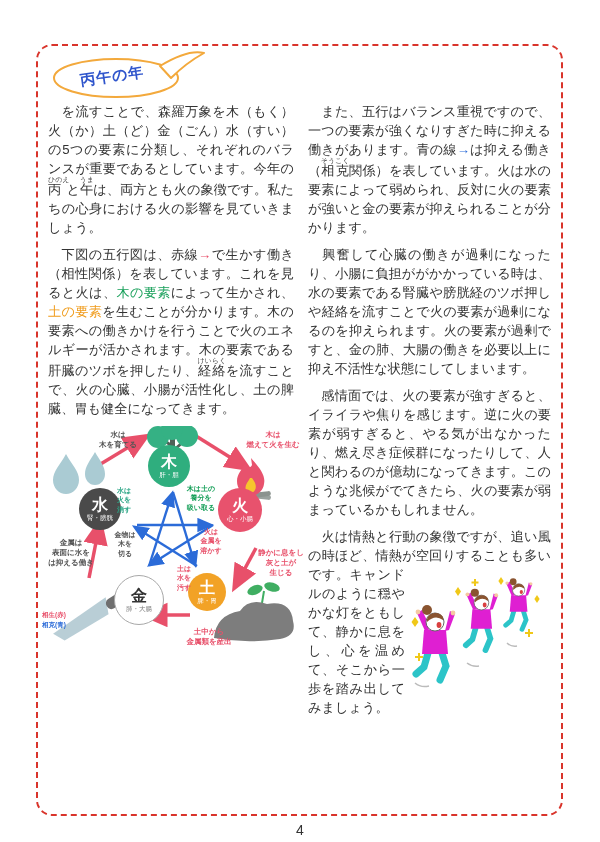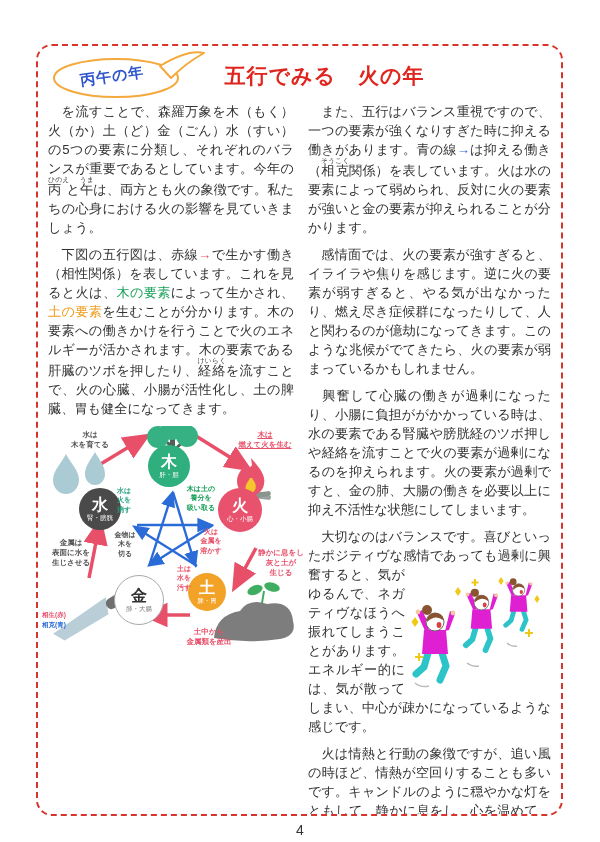--- a/index.html
+++ b/index.html
@@ -30,22 +30,22 @@
   .elem-wood {left:106px;top:19px;width:42px;height:42px;}
   .elem-fire {left:176px;top:62px;width:44px;height:44px;}
   .elem-water{left:37px;top:62px;width:42px;height:42px;}
   .elem-metal{left:72px;top:149px;width:50px;height:50px;border:1.5px solid #a8a8a8;
               box-sizing:border-box;color:#333;}
   .elem-metal .org{color:#777;}
   .elem-earth{left:146px;top:147px;width:38px;height:38px;}
   .dlabel{position:absolute;font-size:7.5px;line-height:1.35;white-space:pre-line;
           text-align:center;font-weight:bold;}
   .dlabel.small{font-size:7px;}
-  .l-water-wood {left:16px; top:4px;  width:64px;}
-  .l-wood-fire  {left:188px;top:4px;  width:70px;text-decoration:underline;}
+  .l-water-wood {left:44px; top:4px;  width:64px;}
+  .l-wood-fire  {left:196px;top:4px;  width:70px;}
   .l-fire-earth {left:212px;top:122px;width:54px;}
   .l-earth-metal{left:130px;top:201px;width:74px;}
   .l-metal-water{left:0px;  top:112px;width:58px;}
   .l-water-fire {left:66px; top:60px; width:32px;}
   .l-wood-earth {left:136px;top:58px; width:46px;}
   .l-fire-metal {left:150px;top:101px;width:38px;}
   .l-metal-wood {left:64px; top:104px;width:38px;}
   .l-earth-water{left:126px;top:138px;width:32px;}
   .legend{position:absolute;left:0;top:184px;font-size:6.5px;line-height:1.6;
           font-weight:bold;text-align:left;}
@@ -63,21 +63,20 @@
 <div class="frame">
 
   <div class="header">
     <div class="bubble">
       <svg width="165" height="50" viewBox="0 0 165 50">
         <ellipse cx="68" cy="28" rx="62" ry="19" fill="#fff" stroke="#f3a93c" stroke-width="2"></ellipse>
         <path d="M112,16 Q140,-1 156,3 Q138,13 123,28 Z" fill="#fff" stroke="#f3a93c" stroke-width="2" stroke-linejoin="round"></path>
       </svg>
       <div class="bubble-text">丙午の年</div>
     </div>
-    <div class="title">五行でみる　火の年</div>
   </div>
 
   <div class="columns">
 
     <div class="col">
       <div>
           <p class="para"><span>　を流すことで、森羅万象を木（もく）火（か）土（ど）金（ごん）水（すい）の5つの要素に分類し、それぞれのバランスが重要であるとしています。今年の</span><ruby>丙<rt>ひのえ</rt></ruby><span>と</span><ruby>午<rt>うま</rt></ruby><span>は、両方とも火の象徴です。私たちの心身における火の影響を見ていきましょう。</span></p>
           <p class="para"><span>　下図の五行図は、赤線</span><span style="color: rgb(232, 80, 106);">→</span><span>で生かす働き（相性関係）を表しています。これを見ると火は、</span><span style="color: rgb(24, 160, 90);">木の要素</span><span>によって生かされ、</span><span style="color: rgb(240, 155, 26);">土の要素</span><span>を生むことが分かります。木の要素への働きかけを行うことで火のエネルギーが活かされます。木の要素である肝臓のツボを押したり、</span><ruby>経絡<rt>けいらく</rt></ruby><span>を流すことで、火の心臓、小腸が活性化し、土の脾臓、胃も健全になってきます。</span></p>
         </div>
 
@@ -166,21 +165,21 @@
 木を育てる</div>
         <div class="dlabel l-wood-fire" style="color: rgb(232, 80, 106);">木は
 燃えて火を生む</div>
         <div class="dlabel l-fire-earth" style="color: rgb(232, 80, 106);">静かに息をし
 灰と土が
 生じる</div>
         <div class="dlabel l-earth-metal" style="color: rgb(232, 80, 106); text-align: center;">土中から
 金属類を産出</div>
         <div class="dlabel l-metal-water" style="color: rgb(85, 85, 85);">金属は
 表面に水を
-生じさせる</div>
+は抑える働き</div>
         <div class="dlabel small l-water-fire" style="color: rgb(42, 165, 133);">水は
 火を
 消す</div>
         <div class="dlabel small l-wood-earth" style="color: rgb(24, 160, 90);">木は土の
 養分を
 吸い取る</div>
         <div class="dlabel small l-fire-metal" style="color: rgb(232, 80, 106);">火は
 金属を
 溶かす</div>
         <div class="dlabel small l-metal-wood" style="color: rgb(85, 85, 85);">金物は
@@ -193,22 +192,22 @@
         <div class="legend">
           <span style="color: rgb(232, 80, 106);">相生(赤)</span>
           <span style="color: rgb(43, 107, 216);">相克(青)</span>
         </div>
       </div>
     </div>
 
     <div class="col">
       <div>
           <p class="para"><span>　また、五行はバランス重視ですので、一つの要素が強くなりすぎた時に抑える働きがあります。青の線</span><span style="color: rgb(43, 107, 216);">→</span><span>は抑える働き（</span><ruby>相克<rt>そうこく</rt></ruby><span>関係）を表しています。火は水の要素によって弱められ、反対に火の要素が強いと金の要素が抑えられることが分かります。</span></p>
+          <p class="para"><span>　興奮して心臓の働きが過剰になったり、小腸に負担ががかかっている時は、水の要素である腎臓や膀胱経のツボ押しや経絡を流すことで火の要素が過剰になるのを抑えられます。火の要素が過剰ですと、金の肺、大腸の働きを必要以上に抑え不活性な状態にしてしまいます。</span></p>
           <p class="para"><span>　感情面では、火の要素が強すぎると、イライラや焦りを感じます。逆に火の要素が弱すぎると、やる気が出なかったり、燃え尽き症候群になったりして、人と関わるのが億劫になってきます。このような兆候がでてきたら、火の要素が弱まっているかもしれません。</span></p>
-          <p class="para"><span>　興奮して心臓の働きが過剰になったり、小腸に負担ががかかっている時は、水の要素である腎臓や膀胱経のツボ押しや経絡を流すことで火の要素が過剰になるのを抑えられます。火の要素が過剰ですと、金の肺、大腸の働きを必要以上に抑え不活性な状態にしてしまいます。</span></p>
         </div>
 
       <div class="ill-float">
         <svg width="134" height="120" viewBox="0 0 134 120">
           <defs>
             <g id="person">
               <path d="M13,50 L9,64 L1,71" stroke="#2cc4c8" stroke-width="7" fill="none" stroke-linecap="round"></path>
               <path d="M27,50 L31,63 L25,77" stroke="#2cc4c8" stroke-width="7" fill="none" stroke-linecap="round"></path>
               <polygon points="10,28 2,10 7,7 16,26" fill="#df1fd2"></polygon>
               <polygon points="30,28 35,8 40,11 34,27" fill="#df1fd2"></polygon>
@@ -235,21 +234,20 @@
           <use href="#person" transform="translate(94,6) scale(0.68)"></use>
           <g stroke="#bbb" stroke-width="1.5" fill="none">
             <path d="M4,112 q6,5 14,3"></path>
             <path d="M56,92 q5,4 12,3"></path>
             <path d="M96,72 q4,4 10,3"></path>
           </g>
         </svg>
       </div>
 
       <div>
-          <p class="para"><span>　大切なのはバランスです。喜びといったポジティヴな感情であっても過剰に興奮すると、気がゆるんで、ネガティヴなほうへ振れてしまうことがあります。エネルギー的には、気が散ってしまい、中心が疎かになっているような感じです。</span></p>
           <p class="para"><span>　火は情熱と行動の象徴ですが、追い風の時ほど、情熱が空回りすることも多いです。キャンドルのように穏やかな灯をともして、静かに息をし、心を温めて、そこから一歩を踏み出してみましょう。</span></p>
         </div>
     </div>
 
   </div>
 </div>
 
 <div class="page-num">4</div>
 
 </body></html>

